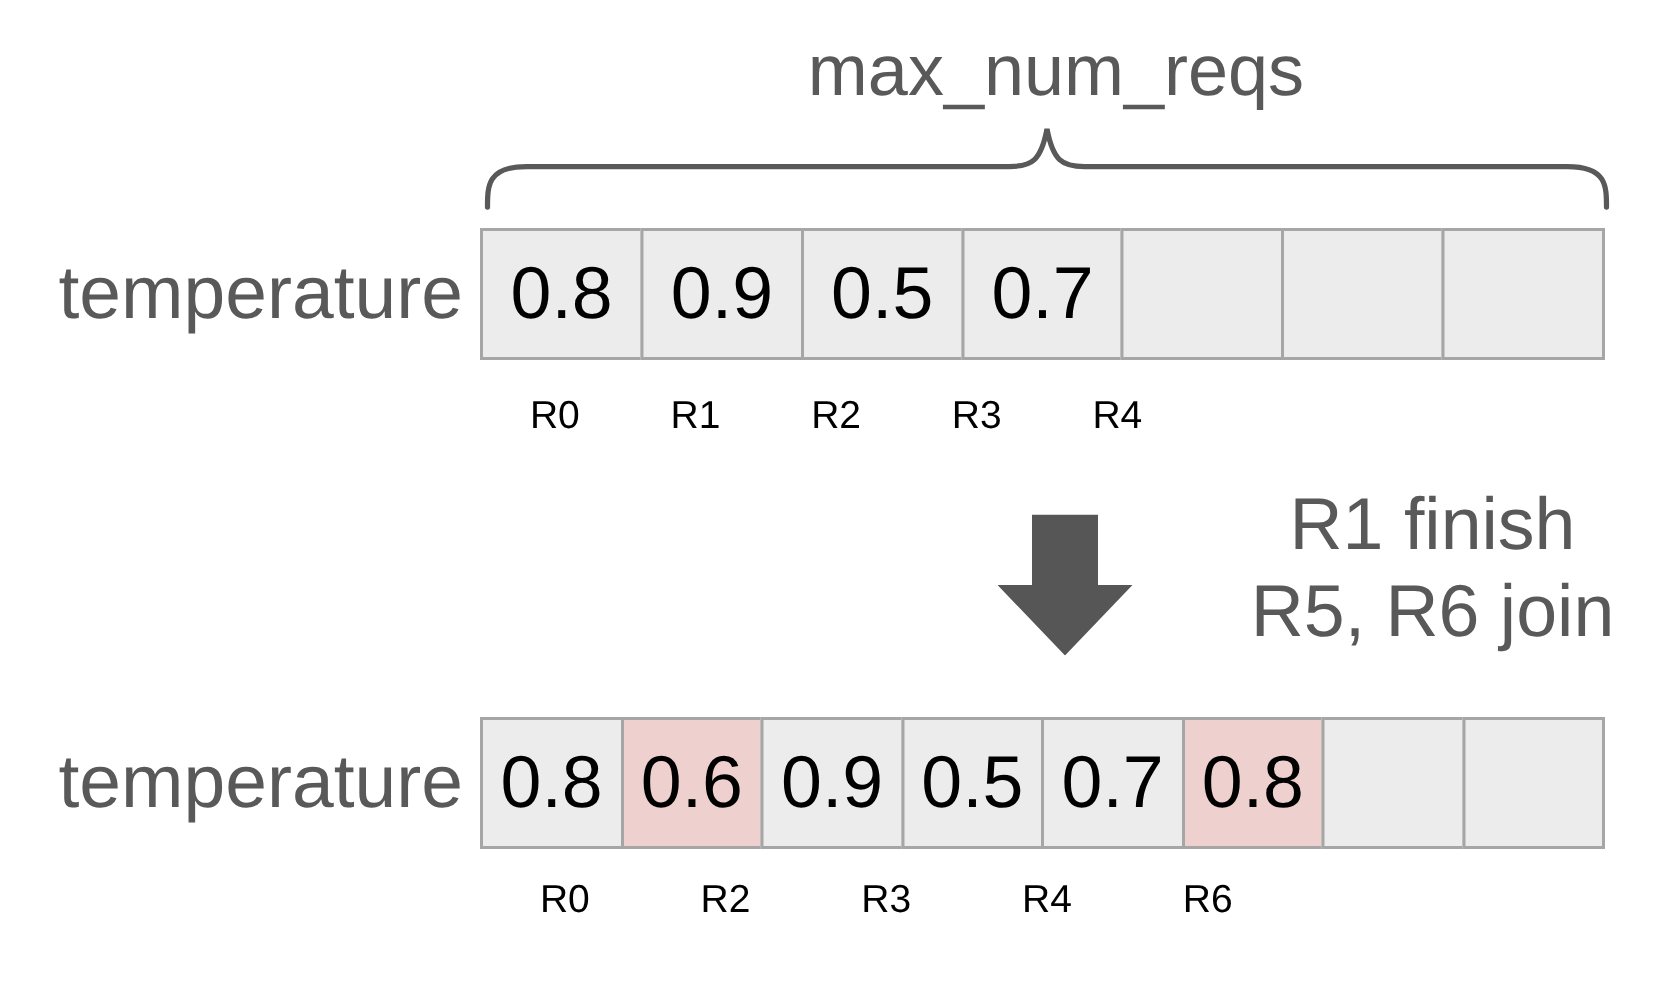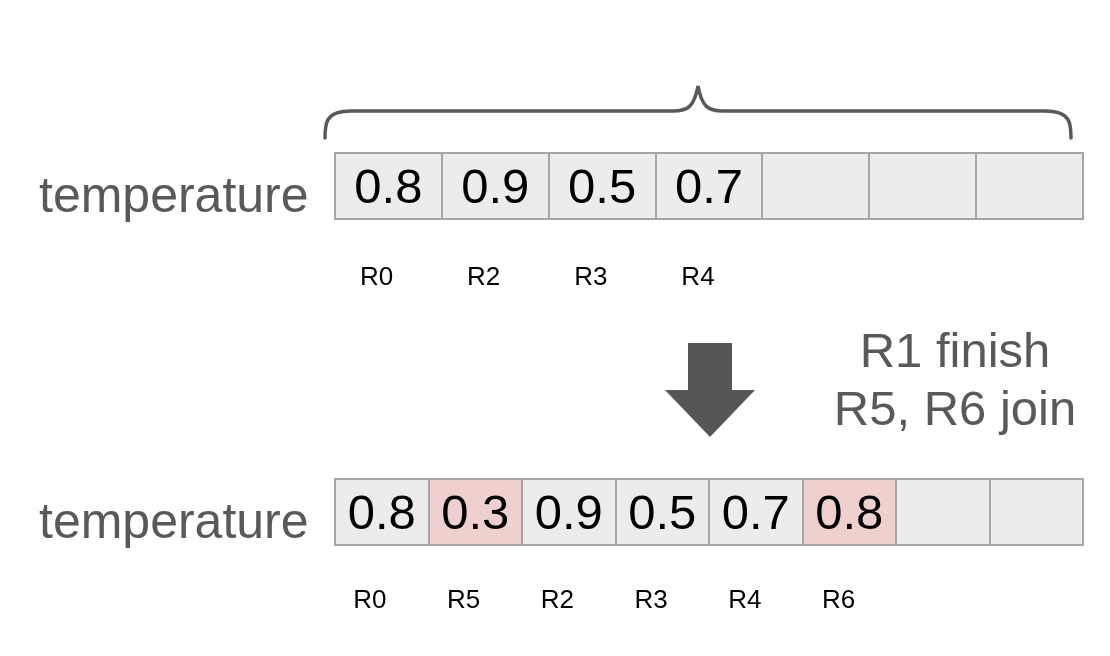--- a/index.html
+++ b/index.html
@@ -39,23 +39,23 @@
     font-size: 50px;
     line-height: 60px;
     color: var(--gray-text, #595959);
     white-space: nowrap;
     margin-left: 19px;
   }
   .row-label.before { top: 165px; }
   .row-label.after  { top: 491px; }
   .grid {
     position: absolute;
-    left: 334px;
+    left: 320px;
     width: 750px;
-    height: 68px;
+    height: 88px;
     display: flex;
   }
   .grid.before { top: 152px; }
   .grid.after  { top: 478px; }
   .cell {
     flex: 1 1 0;
     margin-left: -2px;
     border: 2px solid var(--cell-border, #a6a6a6);
     background: var(--cell-bg, #ececec);
     display: flex;
@@ -100,39 +100,41 @@
     line-height: 58px;
     color: var(--gray-text, #595959);
     white-space: nowrap;
   }
 </style>
 </head>
 <body>
 
 <div class="canvas">
 
+  <div class="brace-label">max_num_reqs</div>
 
   <svg class="brace-svg" viewBox="0 0 754 62" aria-hidden="true">
     <path d="M 4 58 C 4 44, 4 31, 30 31 L 352 31 C 367 31, 373 27, 377 6 C 381 27, 387 31, 402 31 L 724 31 C 750 31, 750 44, 750 58" fill="none" stroke="#595959" stroke-width="3.5" stroke-linecap="round"></path>
   </svg>
 
   <div class="row-label before">temperature</div>
 
   <div class="grid before">
       <div class="cell">0.8</div>
       <div class="cell">0.9</div>
       <div class="cell">0.5</div>
       <div class="cell">0.7</div>
       <div class="cell"></div>
       <div class="cell"></div>
       <div class="cell"></div>
     </div>
 
   <div class="labels before">
       <div class="lbl">R0</div>
+      <div class="lbl">R1</div>
       <div class="lbl">R2</div>
       <div class="lbl">R3</div>
       <div class="lbl">R4</div>
       <div class="lbl"></div>
       <div class="lbl"></div>
       <div class="lbl"></div>
     </div>
 
   <svg class="arrow-svg" viewBox="0 0 90 94" aria-hidden="true">
     <polygon points="23,0 67,0 67,47 90,47 45,94 0,47 23,47" fill="#565656"></polygon>
@@ -140,32 +142,31 @@
 
   <div class="transition-label">
     <div>R1 finish</div>
     <div>R5, R6 join</div>
   </div>
 
   <div class="row-label after">temperature</div>
 
   <div class="grid after">
       <div class="cell">0.8</div>
-      <div class="cell highlight">0.3</div>
+      <div class="cell highlight">0.6</div>
       <div class="cell">0.9</div>
       <div class="cell">0.5</div>
       <div class="cell">0.7</div>
       <div class="cell highlight">0.8</div>
       <div class="cell"></div>
       <div class="cell"></div>
     </div>
 
   <div class="labels after">
       <div class="lbl">R0</div>
-      <div class="lbl">R5</div>
       <div class="lbl">R2</div>
       <div class="lbl">R3</div>
       <div class="lbl">R4</div>
       <div class="lbl">R6</div>
       <div class="lbl"></div>
       <div class="lbl"></div>
     </div>
 
 </div>
 

